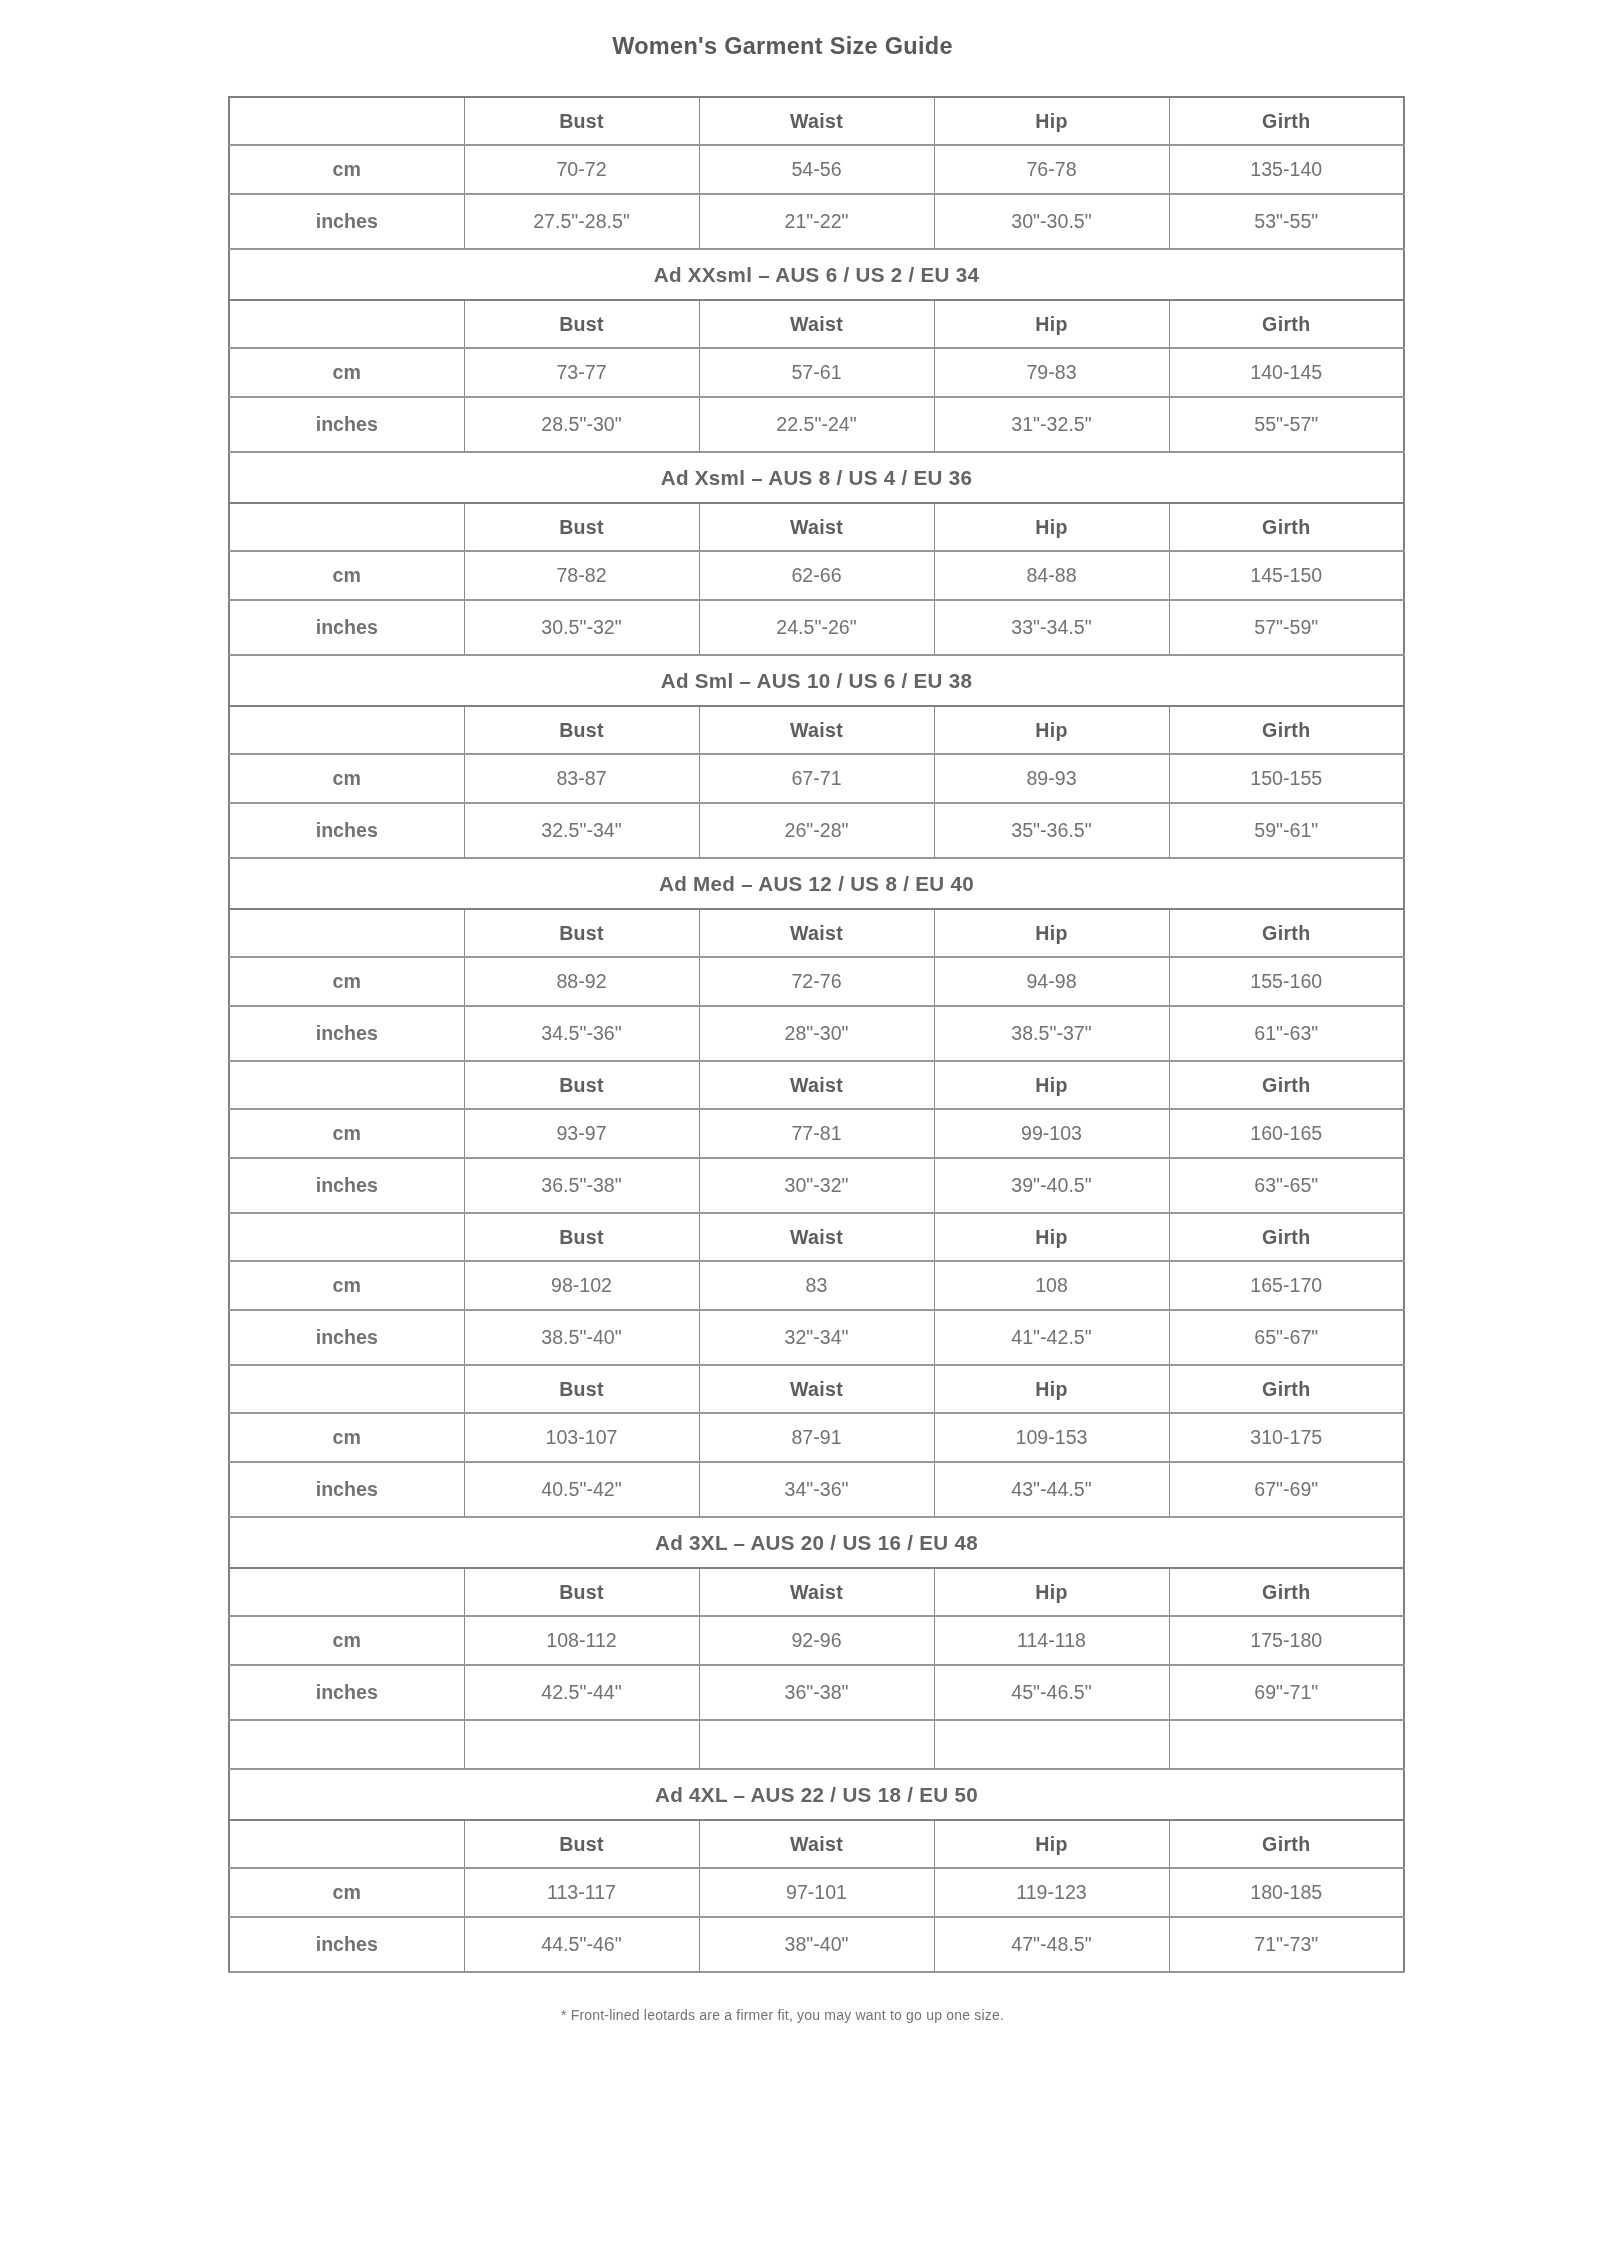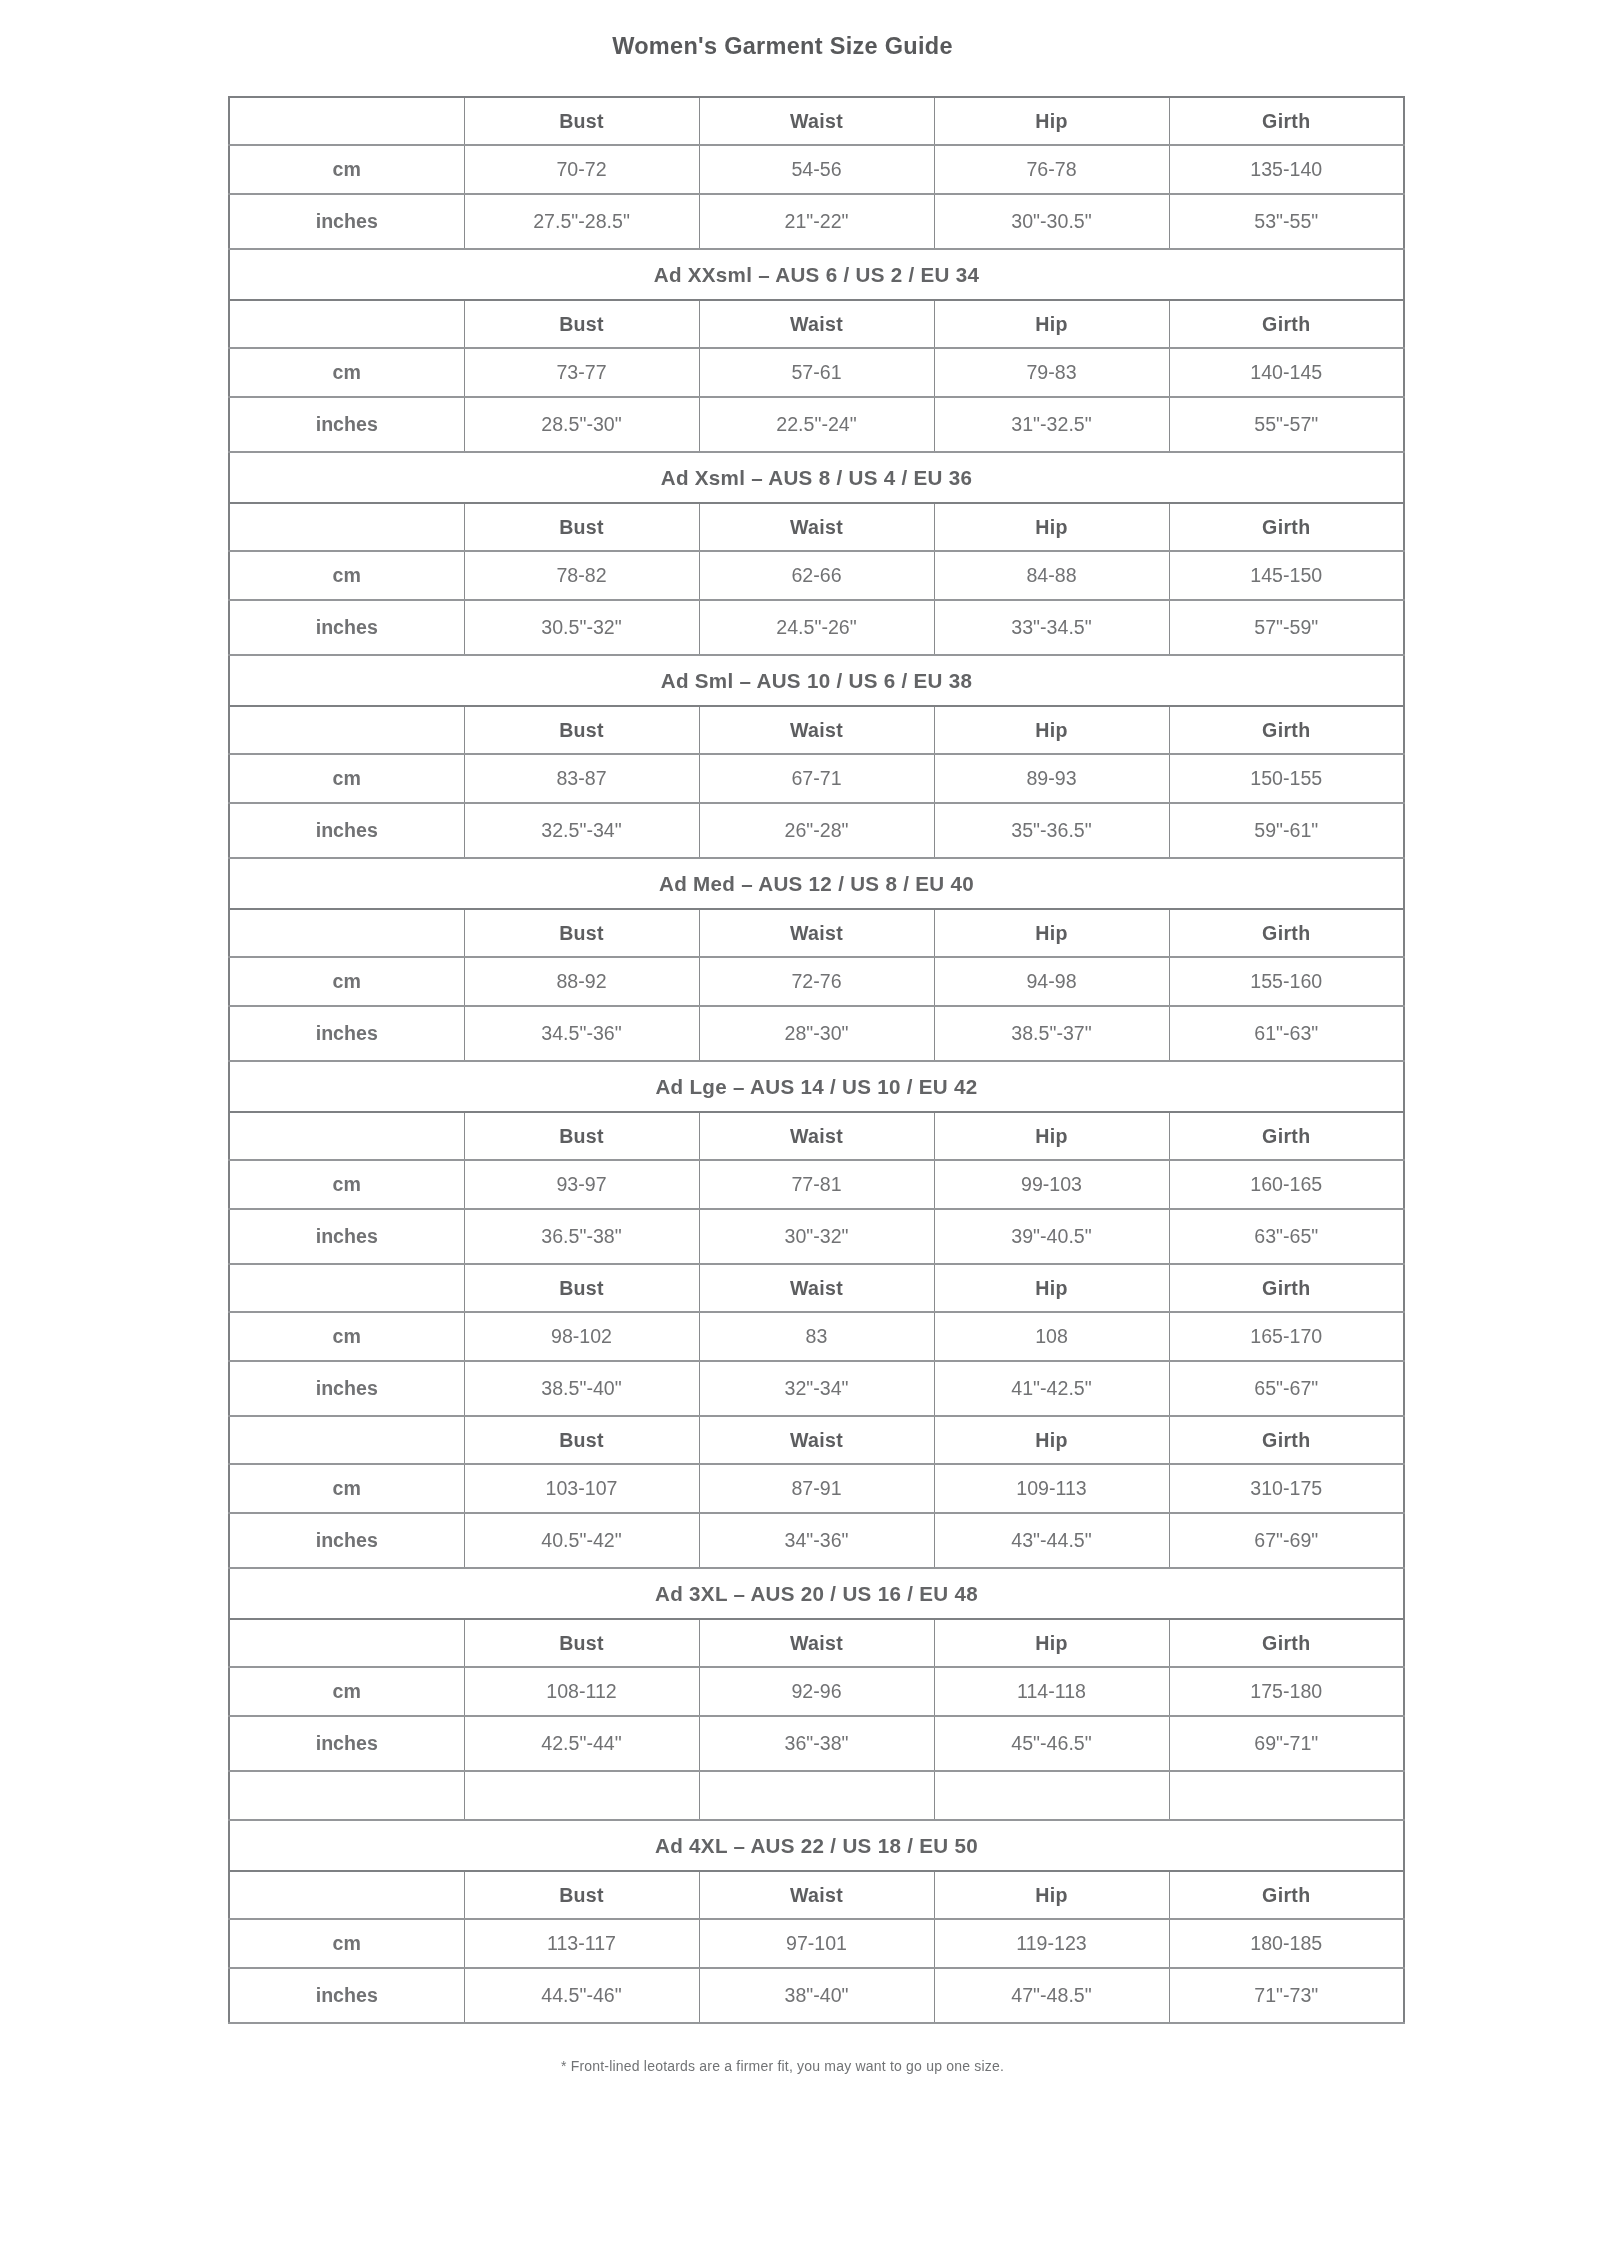--- a/index.html
+++ b/index.html
@@ -210,23 +210,20 @@
           <td>94-98</td>
           <td>155-160</td>
         </tr>
         <tr class="row-in">
           <td class="unit">inches</td>
           <td>34.5"-36"</td>
           <td>28"-30"</td>
           <td>38.5"-37"</td>
           <td>61"-63"</td>
         </tr>
-        <tr class="sec">
-          <td colspan="5">Ad Lge – AUS 14 / US 10 / EU 42</td>
-        </tr>
         <tr class="colhead">
           <td></td>
           <td>Bust</td>
           <td>Waist</td>
           <td>Hip</td>
           <td>Girth</td>
         </tr>
         <tr class="row-cm">
           <td class="unit">cm</td>
           <td>93-97</td>
@@ -266,21 +263,21 @@
           <td></td>
           <td>Bust</td>
           <td>Waist</td>
           <td>Hip</td>
           <td>Girth</td>
         </tr>
         <tr class="row-cm">
           <td class="unit">cm</td>
           <td>103-107</td>
           <td>87-91</td>
-          <td>109-113</td>
+          <td>109-153</td>
           <td>310-175</td>
         </tr>
         <tr class="row-in">
           <td class="unit">inches</td>
           <td>40.5"-42"</td>
           <td>34"-36"</td>
           <td>43"-44.5"</td>
           <td>67"-69"</td>
         </tr>
         <tr class="sec">

